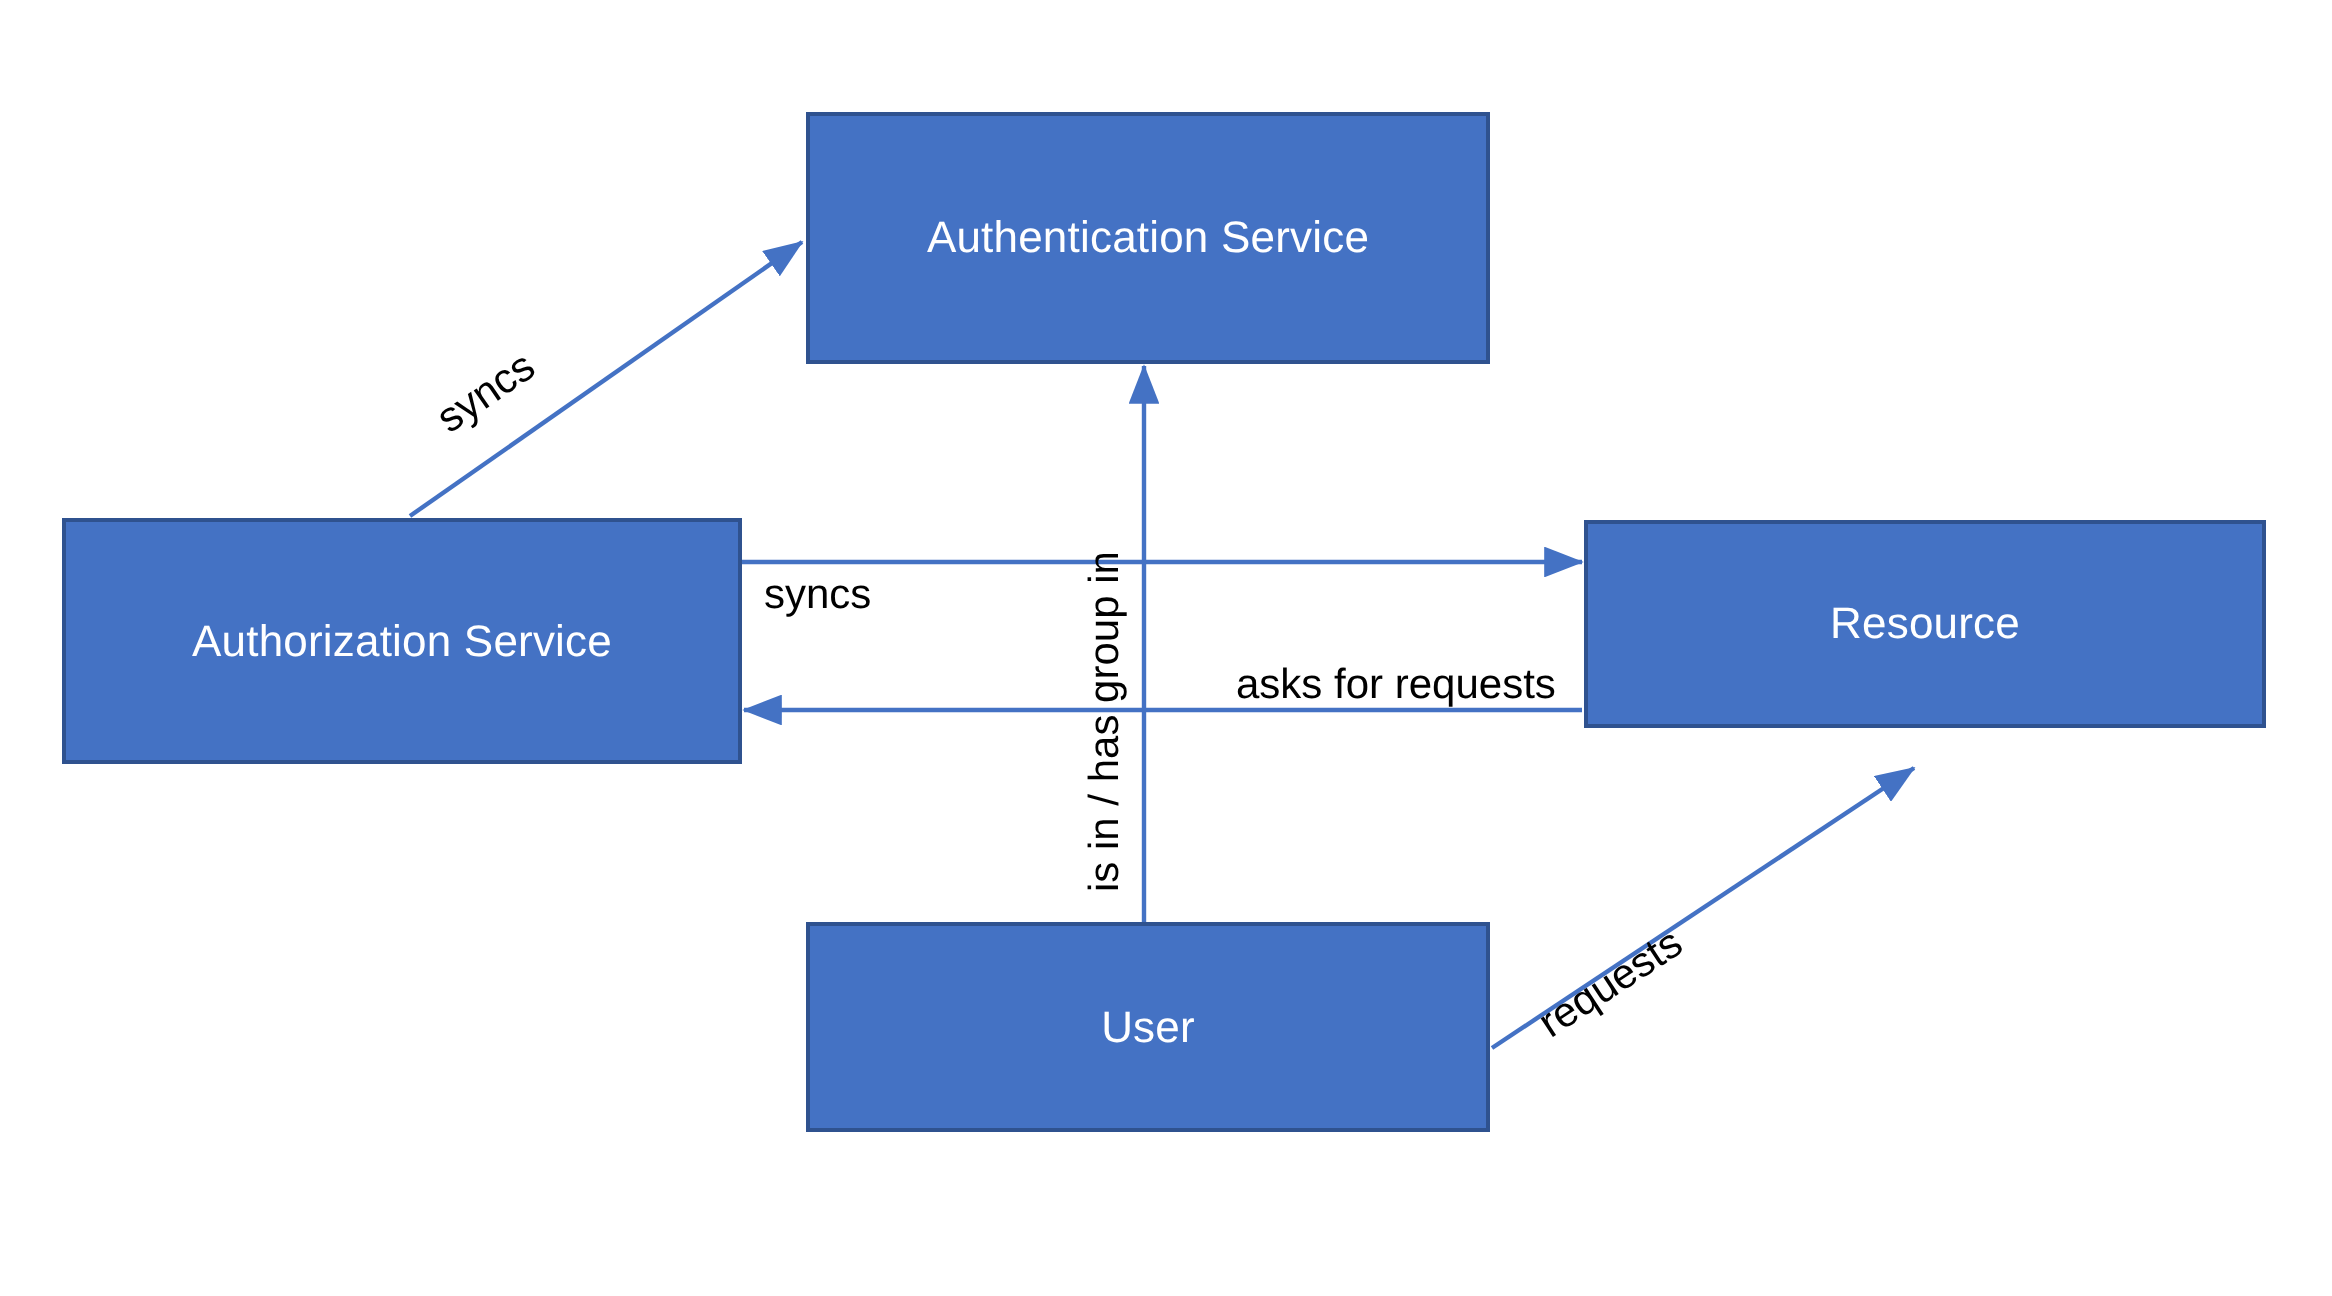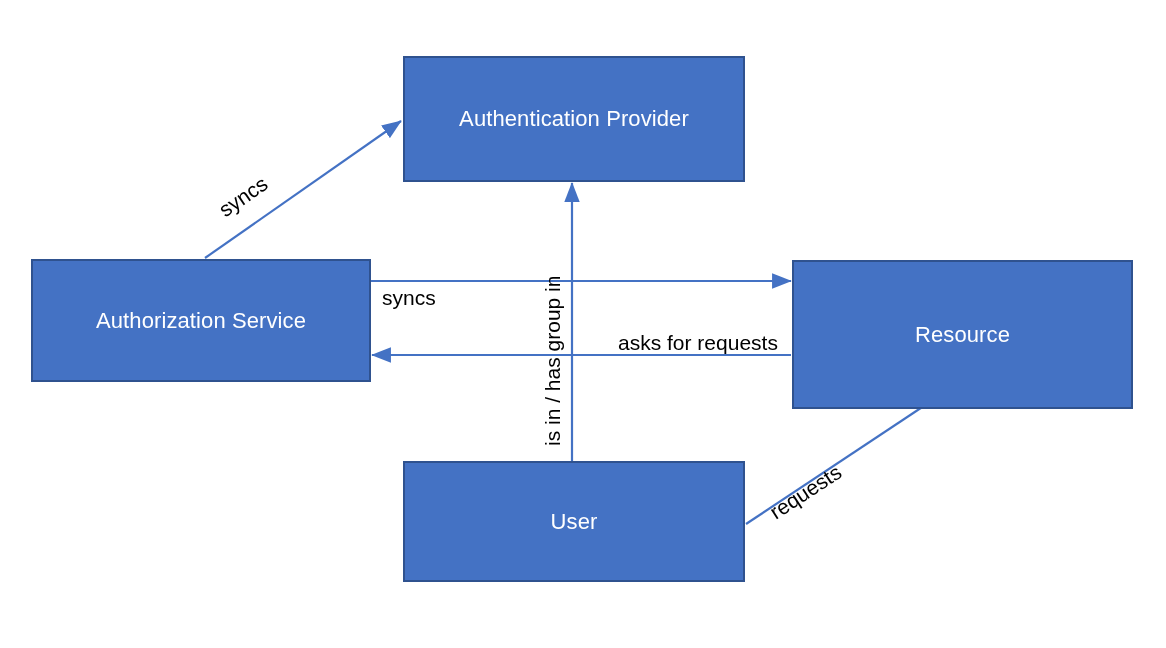--- a/index.html
+++ b/index.html
@@ -40,24 +40,24 @@
     display: block;
     white-space: nowrap;
   }
   #node-auth-provider {
     left: 403px; top: 56px; width: 342px; height: 126px;
   }
   #node-authorization-service {
     left: 31px; top: 259px; width: 340px; height: 123px;
   }
   #node-resource {
-    left: 792px; top: 260px; width: 341px; height: 149px;
+    left: 792px; top: 260px; width: 341px; height: 104px;
   }
   #node-user {
-    left: 403px; top: 461px; width: 342px; height: 121px; text-align: center;
+    left: 403px; top: 461px; width: 342px; height: 105px; text-align: center;
   }
   #edges {
     position: absolute;
     left: 0; top: 0;
     width: 1166px;
     height: 648px;
     z-index: 1;
     pointer-events: none;
   }
   .edge-label {
@@ -108,21 +108,21 @@
     <line x1="371" y1="281" x2="791" y2="281" stroke="#4472C4" stroke-width="2.2" marker-end="url(#arrowhead)"></line>
 
     <line x1="791" y1="355" x2="372" y2="355" stroke="#4472C4" stroke-width="2.2" marker-end="url(#arrowhead)"></line>
 
     <line x1="572" y1="461" x2="572" y2="183" stroke="#4472C4" stroke-width="2.2" marker-end="url(#arrowhead)"></line>
 
     <line x1="746" y1="524" x2="957" y2="384" stroke="#4472C4" stroke-width="2.2" marker-end="url(#arrowhead)"></line>
   </svg>
 
   <div class="node" id="node-auth-provider">
-    <span>Authentication Provider</span>
+    <span>Authentication Service</span>
   </div>
 
   <div class="node" id="node-authorization-service">
     <span>Authorization Service</span>
   </div>
 
   <div class="node" id="node-resource">
     <span>Resource</span>
   </div>
 

